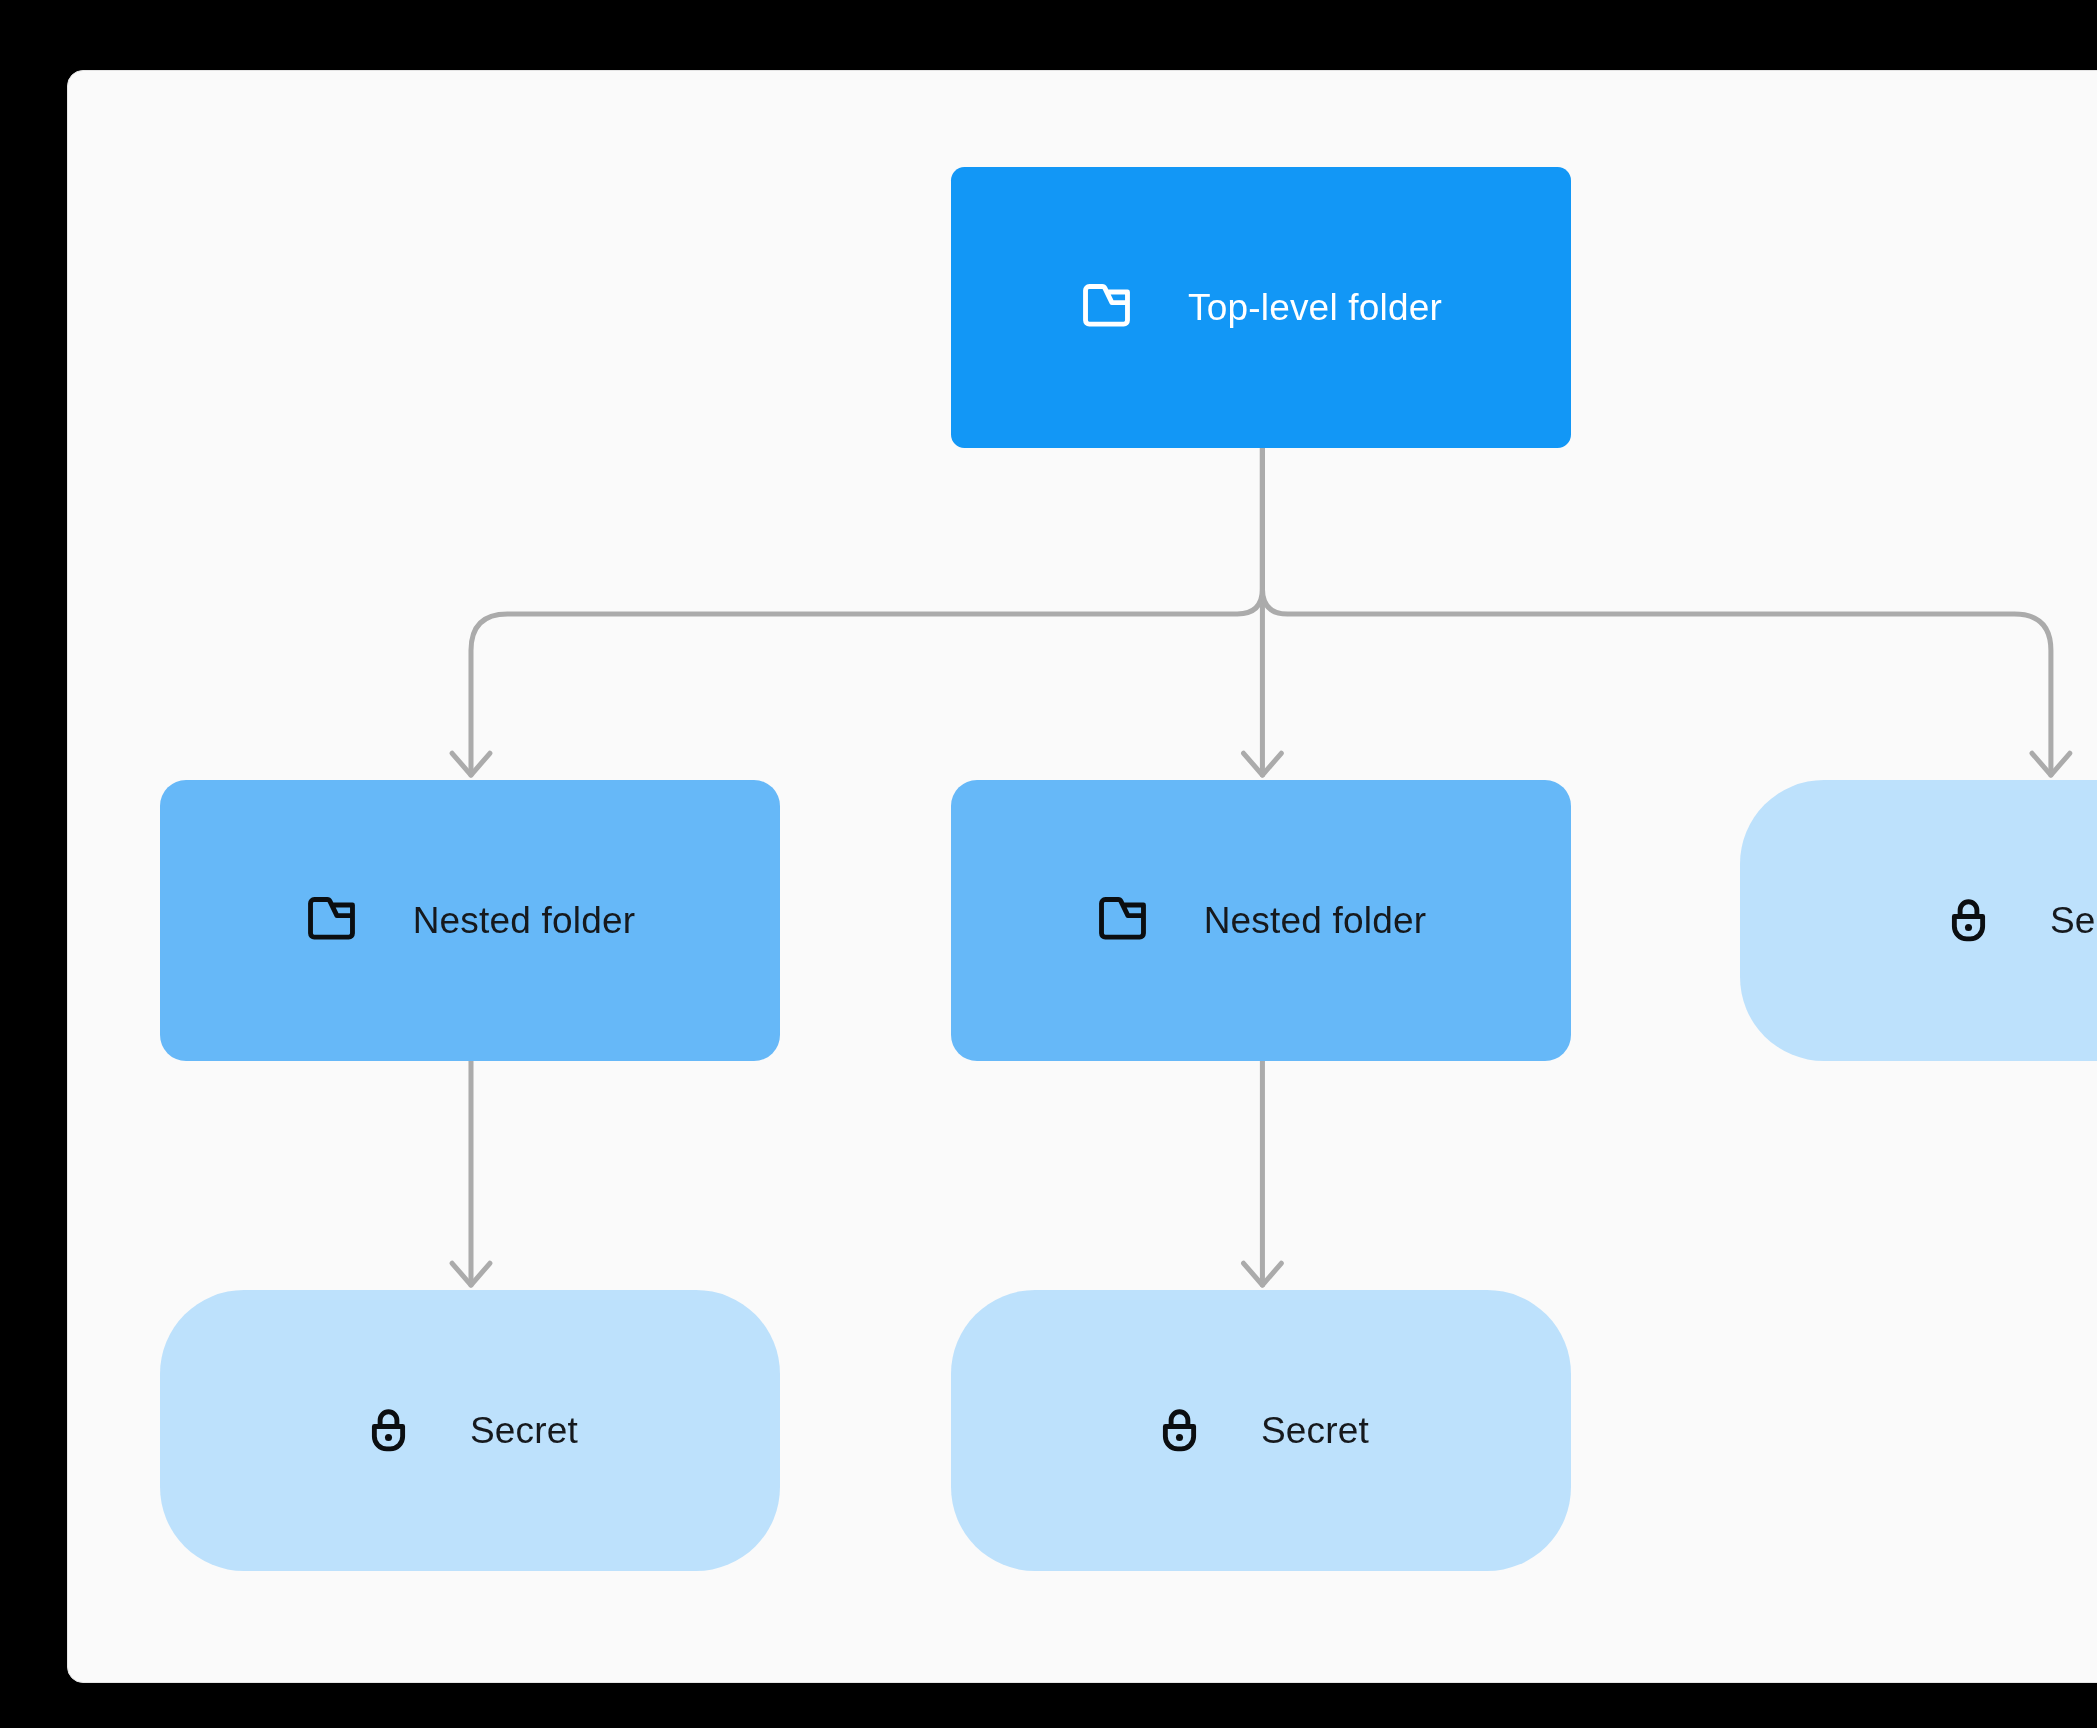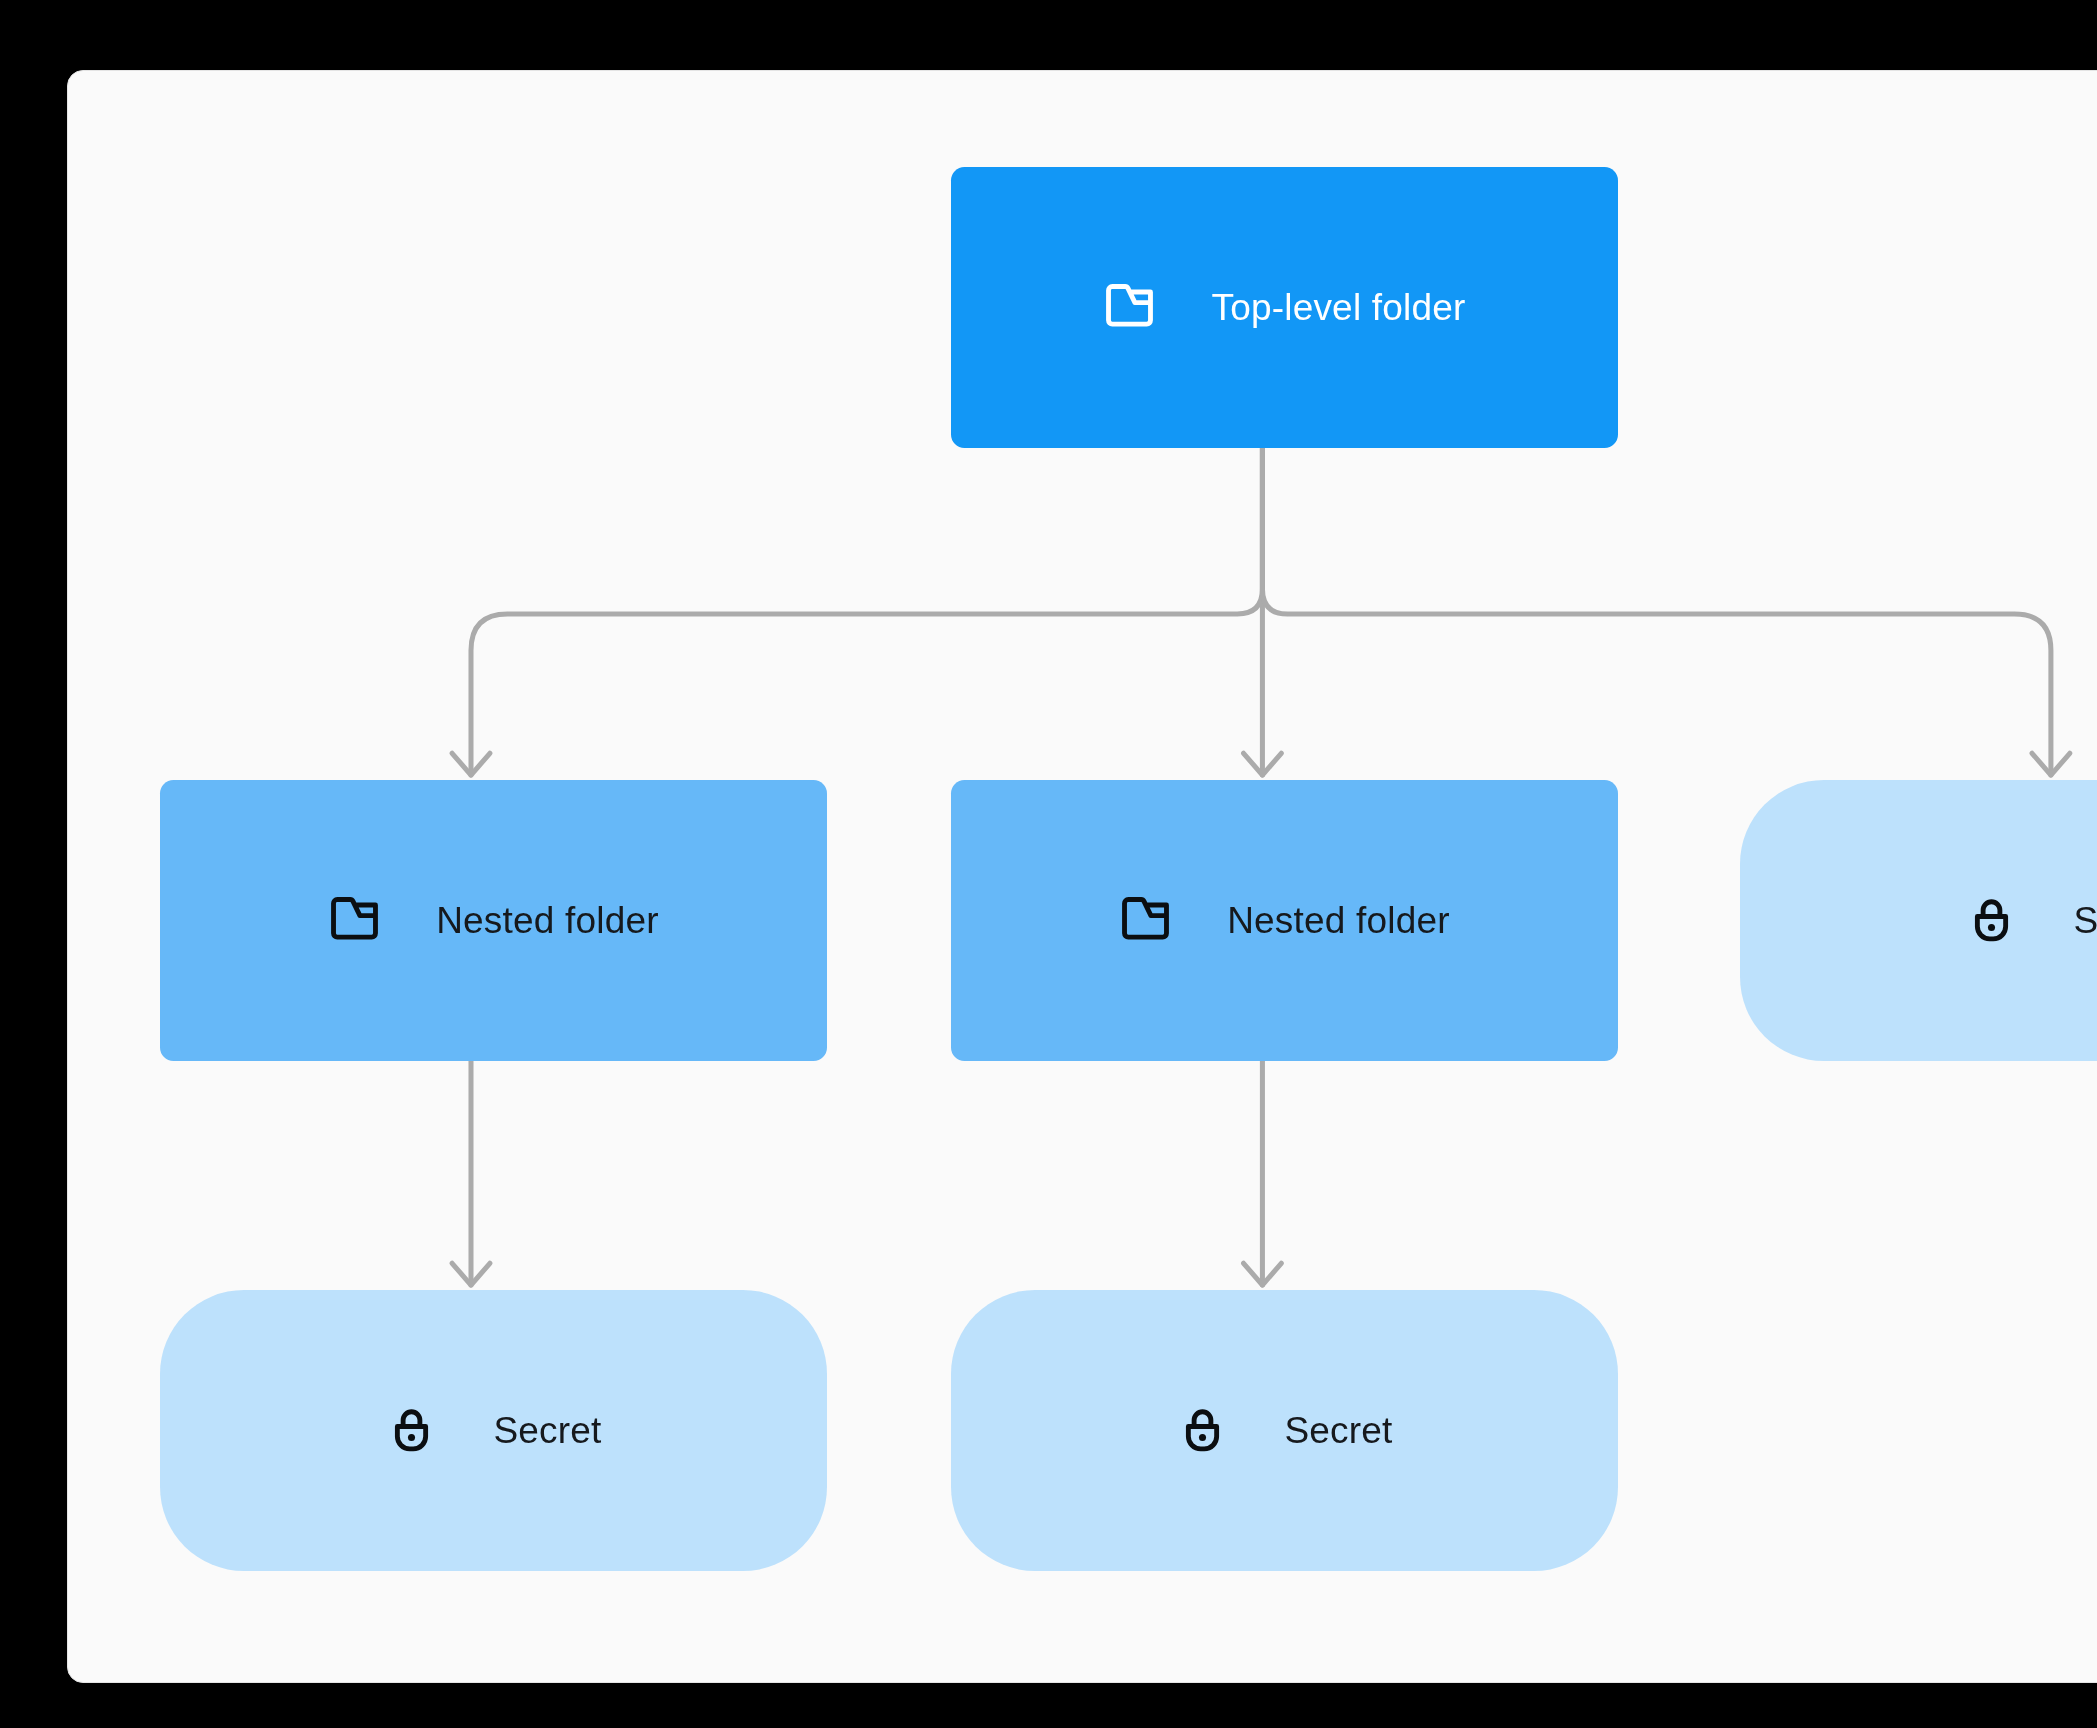--- a/index.html
+++ b/index.html
@@ -42,38 +42,38 @@
   }
   .wires path{
     fill:none;
     stroke:var(--connector);
     stroke-width:12;
     stroke-linecap:round;
     stroke-linejoin:round;
   }
   .node{
     position:absolute;
-    width:667px; height:281px;
+    width:620px; height:281px;
     display:flex;
     align-items:center;
     justify-content:center;
     gap:55px;
     box-sizing:border-box;
   }
   .node .label{
     font-size:37px;
     font-weight:500;
     letter-spacing:0.2px;
     color:var(--node_text);
     white-space:nowrap;
   }
   .rect{ border-radius:13.4px; }
   .top-folder{ background:var(--top_folder_fill); }
   .top-folder .label{ color:var(--top_folder_text); }
-  .nested-folder{ background:var(--nested_folder_fill); }
+  .nested-folder{ background:var(--nested_folder_fill);border-radius:26px; }
   .pill{
     background:var(--secret_fill);
     border-radius:84px;
   }
   .icon{
     flex:0 0 auto;
     display:block;
   }
   .icon path, .icon circle{ vector-effect:none; }
   .icon-stroke{

